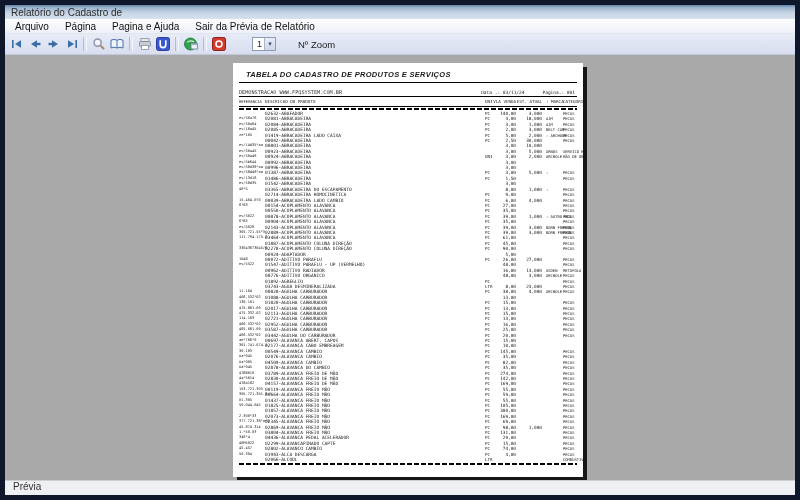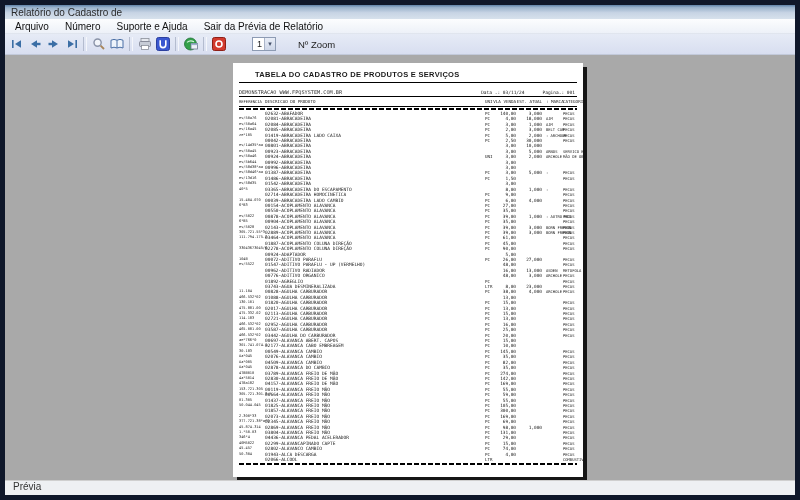--- a/index.html
+++ b/index.html
@@ -25,21 +25,21 @@
   .ddarrow{width:10px;height:12px;background:linear-gradient(#e8edf7,#cdd6e8);display:flex;align-items:center;justify-content:center;
     font-size:7px;color:#44506a;border-left:1px solid #aab4c8;}
   .tlabel{margin-left:22px;}
   .tlabel2{margin-left:38px;}
 
   
   .content{flex:1 1 auto;position:relative;background:#a9a9a9;overflow:hidden;}
   .page{position:absolute;left:228px;top:8px;width:350px;height:414px;background:#ffffff;
     box-shadow:4px 4px 0 #161616;box-sizing:border-box;padding:5px 6px 0 6px;overflow:hidden;color:#1a1a1a;}
 
-  .rtitle{font-family:"Liberation Sans",sans-serif;font-weight:bold;font-size:7.5px;letter-spacing:.3px;margin:2px 0 3px 16px;white-space:nowrap;}
+  .rtitle{font-family:"Liberation Sans",sans-serif;font-weight:bold;font-size:7.5px;letter-spacing:.3px;margin:2px 0 3px 7px;white-space:nowrap;font-style:italic;}
   .hline{height:1px;background:#000;margin:0;}
   .companyrow{display:flex;align-items:flex-end;font-family:"DejaVu Sans Mono",monospace;font-size:5.2px;margin:6px 0 1px 0;white-space:nowrap;}
   .companyrow .co{flex:0 0 auto;color:#333;}
   .companyrow .dt{margin-left:auto;font-size:4.5px;}
   .companyrow .pg{margin-left:18px;margin-right:2px;font-size:4.5px;}
 
   .hdrrow{position:relative;height:7px;font-family:"DejaVu Sans Mono",monospace;margin-top:2px;}
   .hc{position:absolute;top:0;white-space:pre;font-size:4.2px;}
   .dashed{height:2px;margin:1px 0;background:repeating-linear-gradient(90deg,#000 0 5px,transparent 5px 7px);}
 
@@ -71,22 +71,22 @@
 <body>
 
 <div class="window">
 
   <div class="titlebar">
     <span>Relatório do Cadastro de</span>
   </div>
 
   <div class="menubar">
     <span class="mi">Arquivo</span>
-    <span class="mi">Número</span>
-    <span class="mi">Suporte e Ajuda</span>
+    <span class="mi">Página</span>
+    <span class="mi">Pagina e Ajuda</span>
     <span class="mi">Sair da Prévia de Relatório</span>
   </div>
 
   <div class="toolbar">
     <div class="tbtn">
       <svg width="13" height="10" viewBox="0 0 13 10">
         <rect x="1" y="1" width="1.6" height="8" fill="#3b6ea5"></rect>
         <polygon points="4,5 10,1.2 10,8.8" fill="#3b6ea5"></polygon>
       </svg>
     </div>

